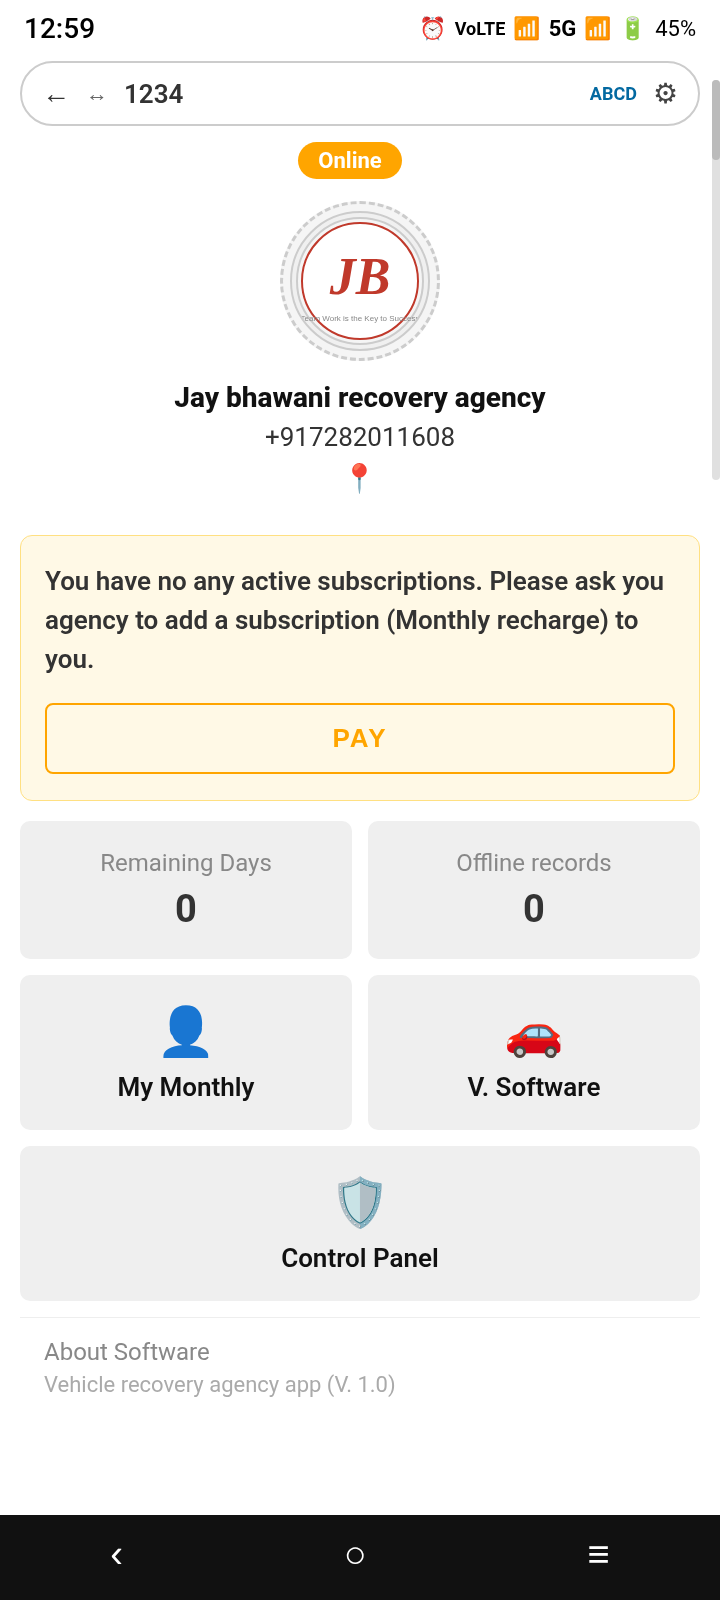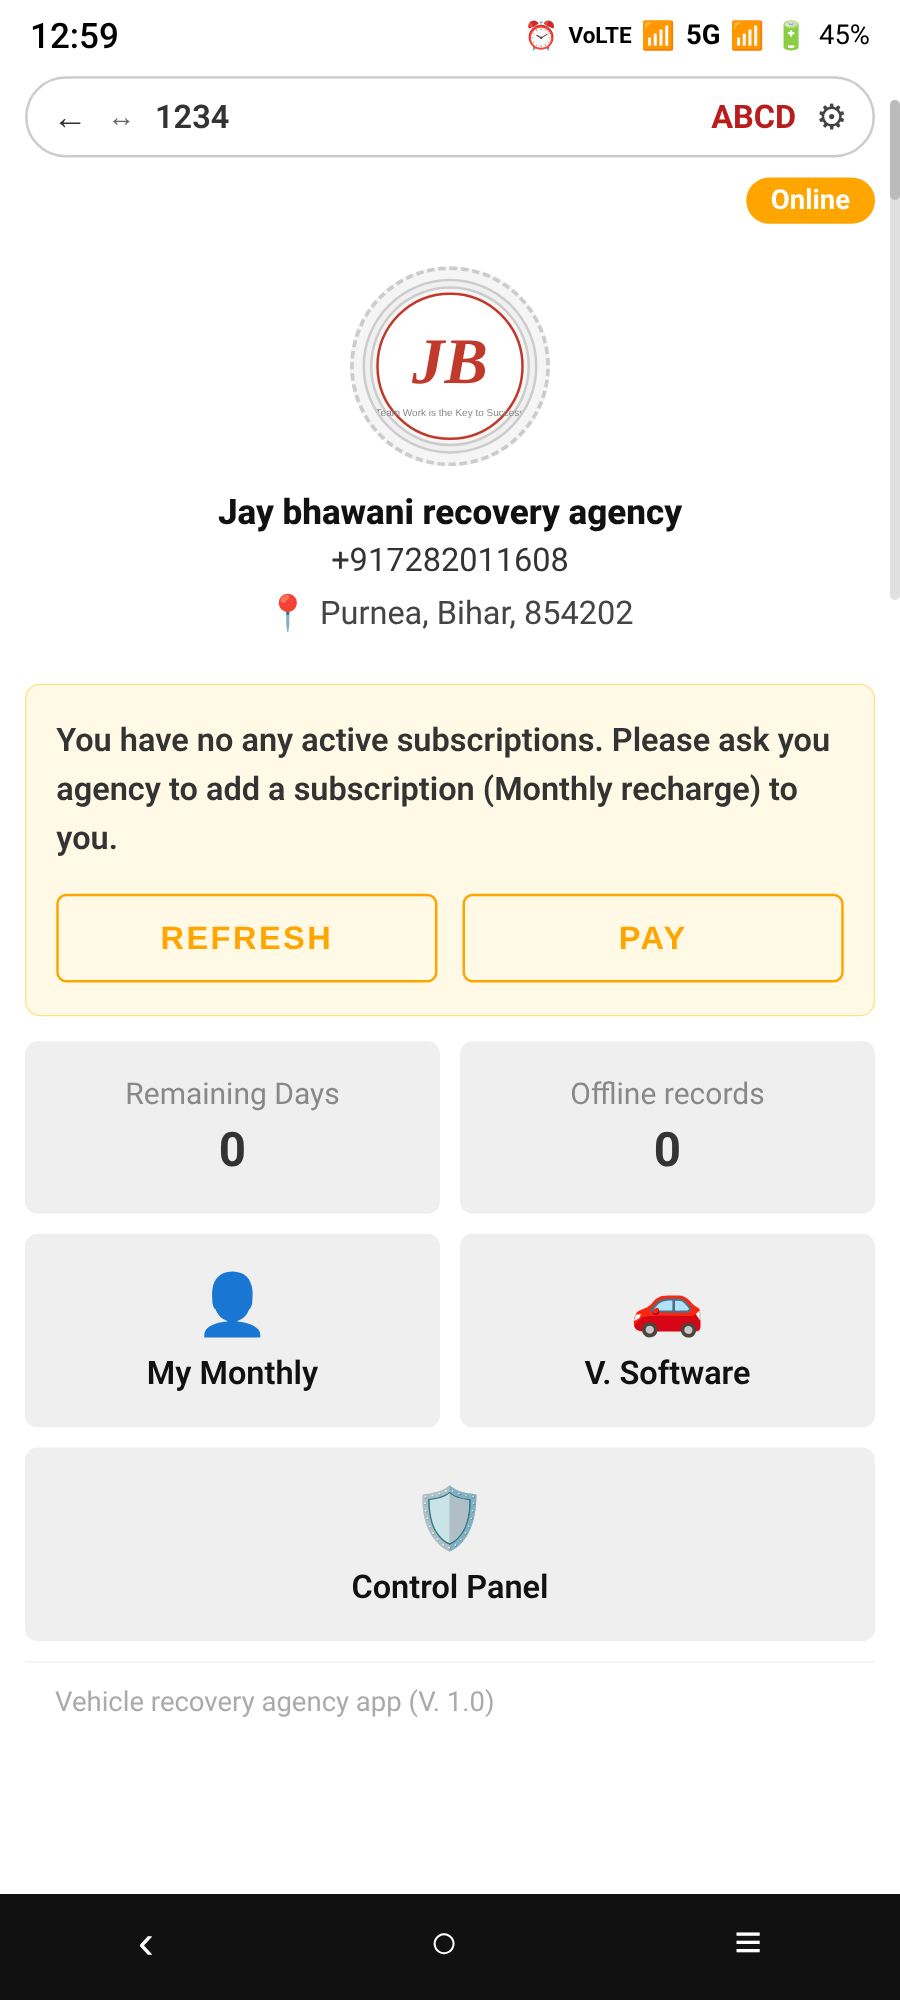--- a/index.html
+++ b/index.html
@@ -58,36 +58,36 @@
       color: #666;
       cursor: pointer;
     }
     .browser-url {
       font-size: 26px;
       font-weight: 600;
       color: #333;
       flex: 1;
     }
     .browser-domain {
-      font-size: 26px;
+      font-size: 18px;
       font-weight: 700;
-      color: #b91c1c;
+      color: #0369a1;
     }
     .browser-settings {
       font-size: 28px;
       color: #444;
       cursor: pointer;
     }
 
     
     .online-badge-container {
       display: flex;
-      justify-content: flex-end;
+      justify-content: center;
       padding-right: 20px;
-      margin-bottom: 24px;
+      margin-bottom: 12px;
     }
     .online-badge {
       background: #FFA500;
       color: #fff;
       font-size: 22px;
       font-weight: 700;
       padding: 6px 20px;
       border-radius: 20px;
     }
 
@@ -350,28 +350,26 @@
         <text x="65" y="78" text-anchor="middle" font-family="Georgia, serif" font-size="52" font-style="italic" fill="#c0392b" font-weight="bold">JB</text>
         <text x="65" y="105" text-anchor="middle" font-family="Arial" font-size="8" fill="#888">Team Work is the Key to Success</text>
       </svg>
     </div>
   </div>
 
   <div class="agency-name">Jay bhawani recovery agency</div>
   <div class="agency-phone">+917282011608</div>
   <div class="agency-location">
     <span class="location-icon">📍</span>
-    <span>Purnea, Bihar, 854202</span>
   </div>
 </div>
 
 <div class="subscription-box">
   <div class="subscription-text">You have no any active subscriptions. Please ask you agency to add a subscription (Monthly recharge) to you.</div>
   <div class="subscription-buttons">
-    <button class="sub-btn">REFRESH</button>
     <button class="sub-btn">PAY</button>
   </div>
 </div>
 
 <div class="stats-grid">
   <div class="stat-card">
     <div class="stat-label">Remaining Days</div>
     <div class="stat-value">0</div>
   </div>
   <div class="stat-card">
@@ -390,20 +388,21 @@
     <span class="action-label">V. Software</span>
   </div>
 </div>
 
 <div class="control-panel-card">
   <span class="control-icon">🛡️</span>
   <span class="control-label">Control Panel</span>
 </div>
 
 <div class="about-section">
+  <div class="about-title">About Software</div>
   <div class="about-subtitle">Vehicle recovery agency app (V. 1.0)</div>
 </div>
 
 <div class="scroll-track">
   <div class="scroll-thumb"></div>
 </div>
 
 <div class="bottom-nav">
   <button class="nav-btn">‹</button>
   <button class="nav-btn">○</button>

